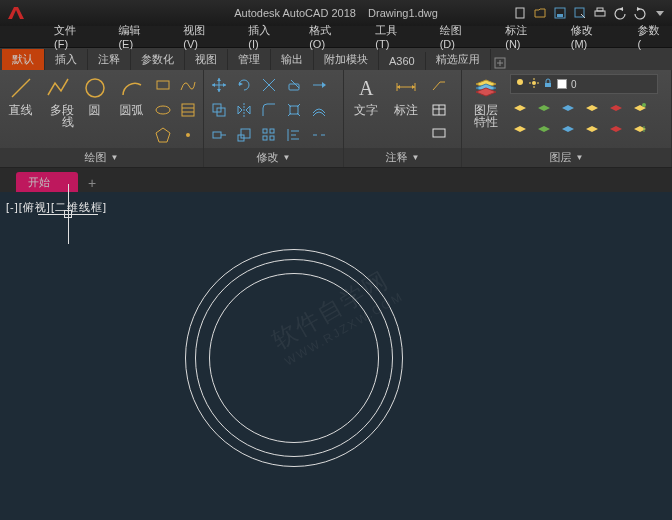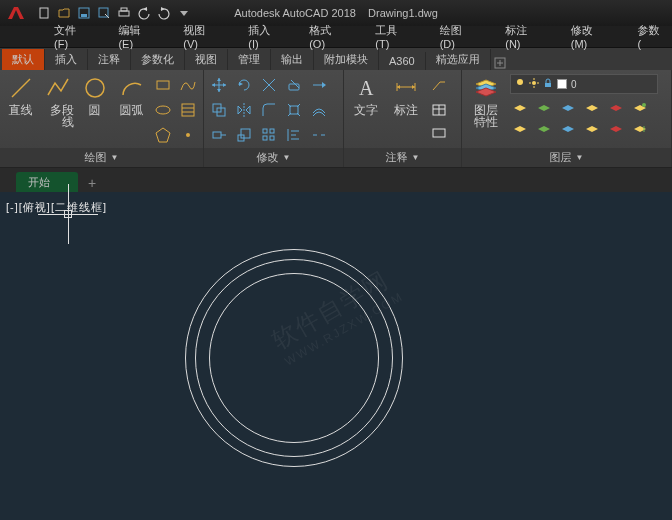--- a/index.html
+++ b/index.html
@@ -1,19 +1,19 @@
 <!DOCTYPE html>
 <html><head>
 <meta charset="utf-8">
 <style>
   * { margin: 0; padding: 0; box-sizing: border-box; user-select: none; }
   body { width: 672px; height: 520px; background: #1e2b36; font-family: "Microsoft YaHei", Arial, sans-serif; font-size: 11px; color: #d0d0d0; overflow: hidden; }
   
   
-  .titlebar { height: 26px; background: linear-gradient(#2a2a2a, #1a1a1a); display: flex; align-items: center; padding: 0 4px; }
+  .titlebar { height: 26px; background: linear-gradient(#2a2a2a, #1a1a1a); display: flex; align-items: center; padding: 0 4px; justify-content: space-between; }
   .app-logo { width: 24px; height: 20px; display: flex; align-items: center; justify-content: center; }
   .app-logo svg { width: 20px; height: 16px; }
   .qat { display: flex; align-items: center; margin-left: 8px; gap: 4px; }
   .qat-btn { width: 16px; height: 16px; display: flex; align-items: center; justify-content: center; opacity: 0.9; }
   .qat-btn svg { width: 14px; height: 14px; }
   .title-text { position: absolute; left: 50%; transform: translateX(-50%); color: #bfbfbf; font-size: 11px; }
   .title-file { color: #bfbfbf; }
   
   
   .menubar { height: 22px; background: #1f1f1f; display: flex; align-items: center; padding-left: 44px; gap: 10px; border-bottom: 1px solid #111; }
@@ -39,21 +39,21 @@
   .smallbtn { width: 22px; height: 22px; display: flex; align-items: center; justify-content: center; }
   .layer-rows { display: flex; flex-direction: column; gap: 3px; }
   .layer-row { display: flex; align-items: center; height: 20px; background: #3a3a3a; border: 1px solid #555; padding: 0 4px; gap: 4px; width: 148px; font-size: 10px; }
   .layer-row .sw { width: 10px; height: 10px; background: #fff; border: 1px solid #999; }
   .layer-icons { display: flex; gap: 4px; align-items: center; }
   .layer-grid { display: grid; grid-template-columns: repeat(6, 20px); grid-auto-rows: 18px; gap: 3px 4px; margin-top: 2px; }
   .layer-grid .smallbtn { width: 20px; height: 18px; }
   
   
   .doctabs { height: 24px; background: #2a2a2a; display: flex; align-items: flex-end; padding-left: 16px; }
-  .doctab { height: 20px; padding: 0 28px 0 12px; background: #14532d; color: #bfbfbf; font-size: 11px; display: flex; align-items: center; border-top-left-radius: 3px; border-top-right-radius: 3px; margin-right: 4px; position: relative; }
+  .doctab { height: 20px; padding: 0 28px 0 12px; background: #be185d; color: #bfbfbf; font-size: 11px; display: flex; align-items: center; border-top-left-radius: 3px; border-top-right-radius: 3px; margin-right: 4px; position: relative; }
   .doctab.active { background: #3e3e3e; }
   .doctab .close { position: absolute; right: 6px; font-size: 10px; color: #999; }
   .doctab-add { width: 20px; height: 18px; display: flex; align-items: center; justify-content: center; color: #888; font-size: 14px; }
   
   
   .canvas { position: relative; width: 672px; height: 328px; background: #1e2b36; }
   .viewlabel { position: absolute; left: 6px; top: 8px; color: #e8e8e8; font-size: 11px; letter-spacing: 1px; }
   .crosshair { position: absolute; }
   .crosshair .h { position: absolute; width: 60px; height: 1px; background: #e0e0e0; left: -30px; top: 0; }
   .crosshair .v { position: absolute; width: 1px; height: 60px; background: #e0e0e0; left: 0; top: -30px; }

